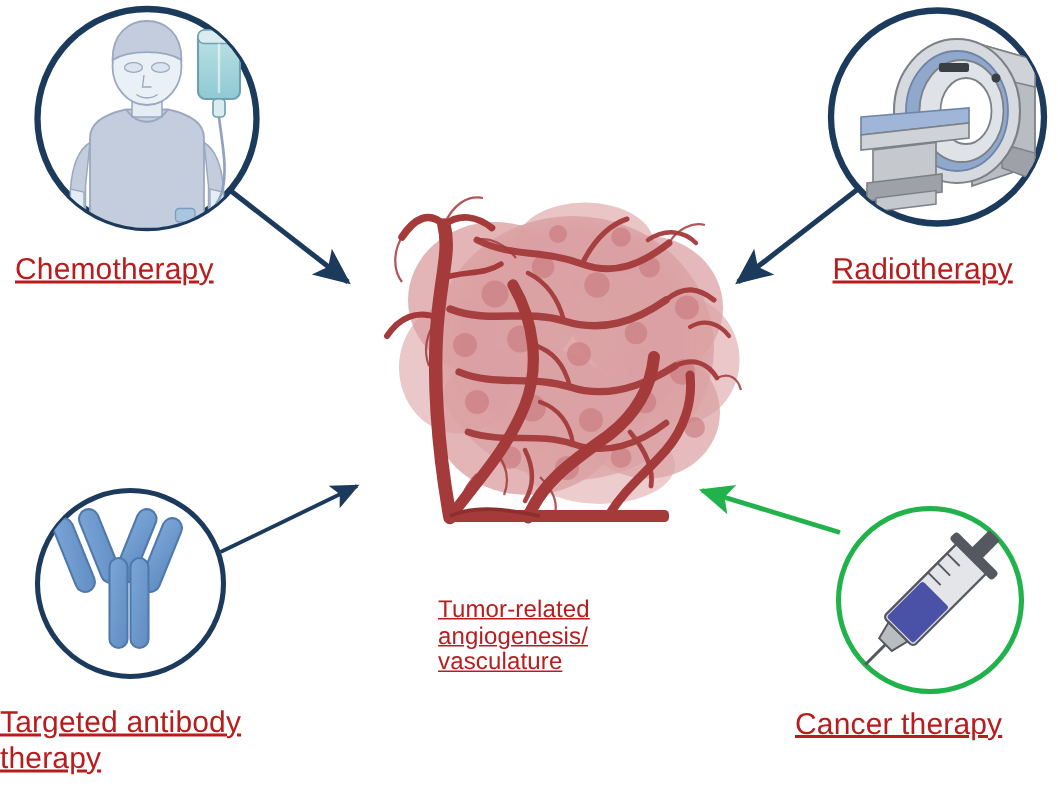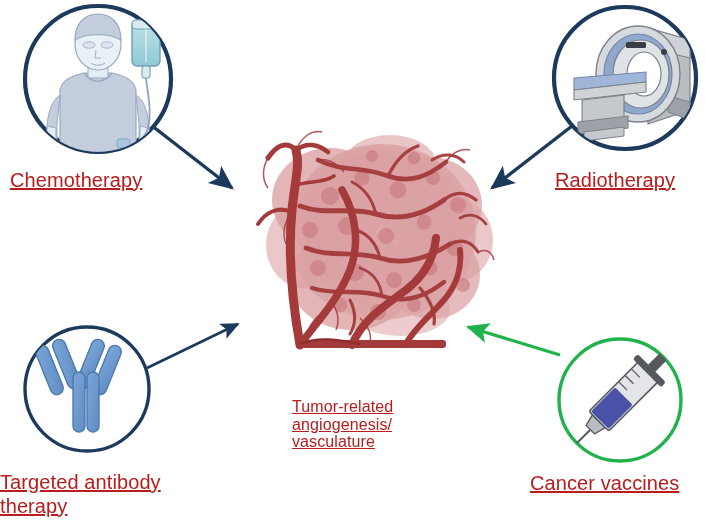--- a/index.html
+++ b/index.html
@@ -257,19 +257,19 @@
   </g>
 </svg>
 
 <div class="node-label" id="lbl-chemo">Chemotherapy</div>
 
 <div class="node-label" id="lbl-antibody">Targeted antibody
 therapy</div>
 
 <div class="node-label" id="lbl-radio">Radiotherapy</div>
 
-<div class="node-label" id="lbl-vaccine">Cancer vaccines</div>
+<div class="node-label" id="lbl-vaccine">Cancer therapy</div>
 
 <div class="node-label" id="lbl-center">Tumor-related
 angiogenesis/
 vasculature</div>
 
 </div>
 
 </body></html>

